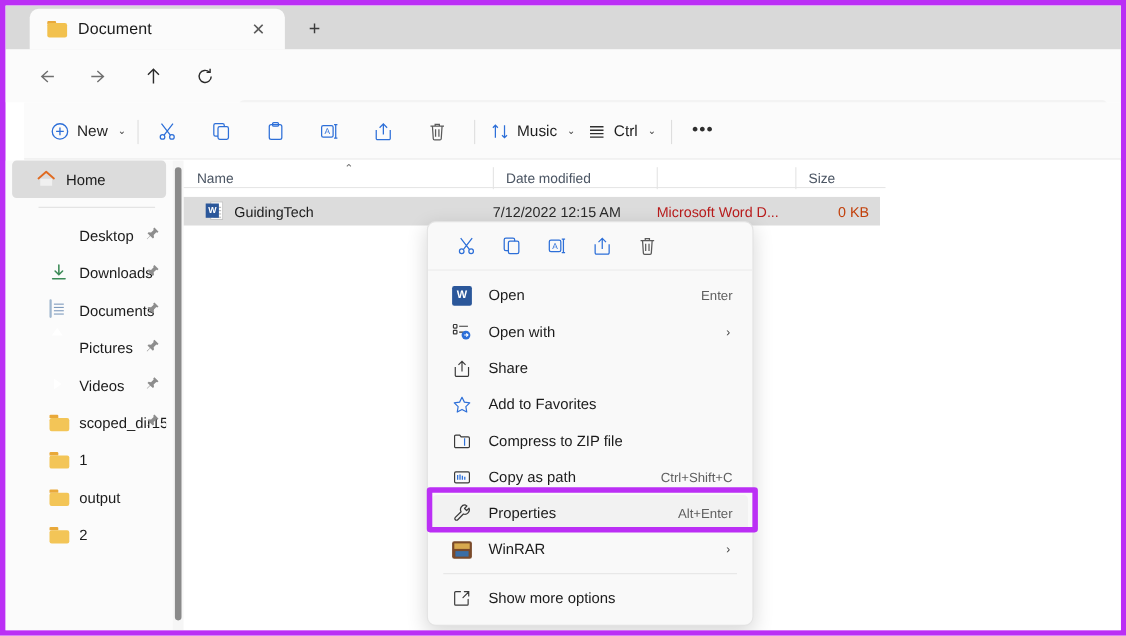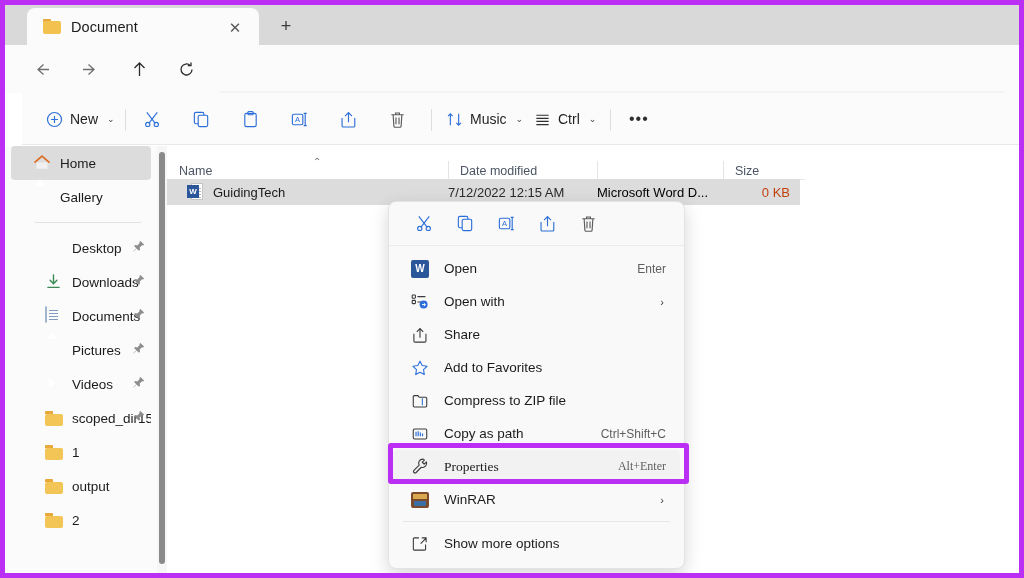--- a/index.html
+++ b/index.html
@@ -173,21 +173,21 @@
     width: 6px; height: 412px; background: #8a8a8a; border-radius: 3px;
   }
 
   
   #filelist {
     position: absolute; left: 162px; top: 141px;
     width: 852px; height: 427px;
     background: #ffffff;
   }
   #colhead {
-    position: absolute; left: 0; top: 11px;
+    position: absolute; left: 0; top: 2px;
     width: 638px; height: 23px;
     border-bottom: 1px solid #e6e6e6;
   }
   .col {
     position: absolute; top: 0; height: 28px;
     display: flex; align-items: center;
     font-size: 12.5px; color: #4b5563;
   }
   .col .ctext { margin-left: 12px; }
   .coldiv {
@@ -220,21 +220,21 @@
   }
   .word-ico .badge {
     position: absolute; left: 0; top: 2px; width: 12px; height: 13px;
     background: #2b579a; color: #fff; font-size: 8px; font-weight: bold;
     display: flex; align-items: center; justify-content: center;
     font-family: "Liberation Sans", sans-serif;
   }
   .cell { position: absolute; }
   #cell-name { left: 46px; }
   #cell-date { left: 281px; color: #2a2a2a; }
-  #cell-type { left: 430px; color: #000000; }
+  #cell-type { left: 430px; color: #b91c1c; }
   #cell-size { right: 10px; text-align: center; color: #c2410c; }
 
   
   #ctxmenu {
     position: absolute; left: 383px; top: 196px;
     width: 297px; height: 368px;
     background: #f9f9f9;
     border: 1px solid #e3e3e3;
     border-radius: 8px;
     box-shadow: 0 6px 18px rgba(0,0,0,0.16);
@@ -252,21 +252,21 @@
   .ctx-tb-btn:first-child { margin-left: 15px; }
   .ctx-tb-btn + .ctx-tb-btn { margin-left: 0px; }
 
   .ctx-item {
     position: relative;
     height: 33px; margin: 0 4px;
     display: flex; align-items: center;
     font-size: 13.5px; color: #1b1b1b;
     border-radius: 4px;
   }
-  .ctx-item.hl { background: #f2f2f2; font-family: Liberation Serif, serif; }
+  .ctx-item.hl { background: #f2f2f2; }
   .ctx-ico {
     width: 20px; height: 20px; margin-left: 17px; margin-right: 14px;
     flex: 0 0 auto; display: flex; align-items: center; justify-content: center;
   }
   .ctx-label { flex: 1 1 auto; }
   .ctx-accel { color: #5f5f5f; font-size: 12px; margin-right: 14px; }
   .ctx-sub { color: #3a3a3a; font-size: 11px; margin-right: 16px; }
   .ctx-sep { height: 1px; background: #e6e6e6; margin: 5px 14px; }
 
   
@@ -468,26 +468,20 @@
     <div class="side-item sel top">
       <span class="side-ico">
         <svg width="18" height="17" viewBox="0 0 18 17" fill="none">
           <path d="M2 8.2L9 2.2l7 6" stroke="#e06a20" stroke-width="1.7" stroke-linecap="round" stroke-linejoin="round"></path>
           <path d="M3.6 8.4v6.4h10.8V8.4" fill="#f0f0f0"></path>
         </svg>
       </span>
       <span class="side-label">Home</span>
     </div>
 
-    <div class="side-item top">
-      <span class="side-ico">
-        <span class="mi mi-gallery"></span>
-      </span>
-      <span class="side-label">Gallery</span>
-    </div>
 
     <div class="side-sep"></div>
 
     <div class="side-item">
       <span class="side-ico"><span class="mi mi-desktop"></span></span>
       <span class="side-label">Desktop</span>
       <span class="pin">
         <svg width="12" height="13" viewBox="0 0 12 13" fill="#8d8d8d">
             <path d="M7.4.9l3.7 3.7-1 1-1-.4-2.4 2.4.3 2.2-1 1L3.6 8.6.7 11.5l-.3-.3 2.9-2.9L1.1 6.1l1-1 2.2.3L6.7 3l-.4-1z"></path>
           </svg>

